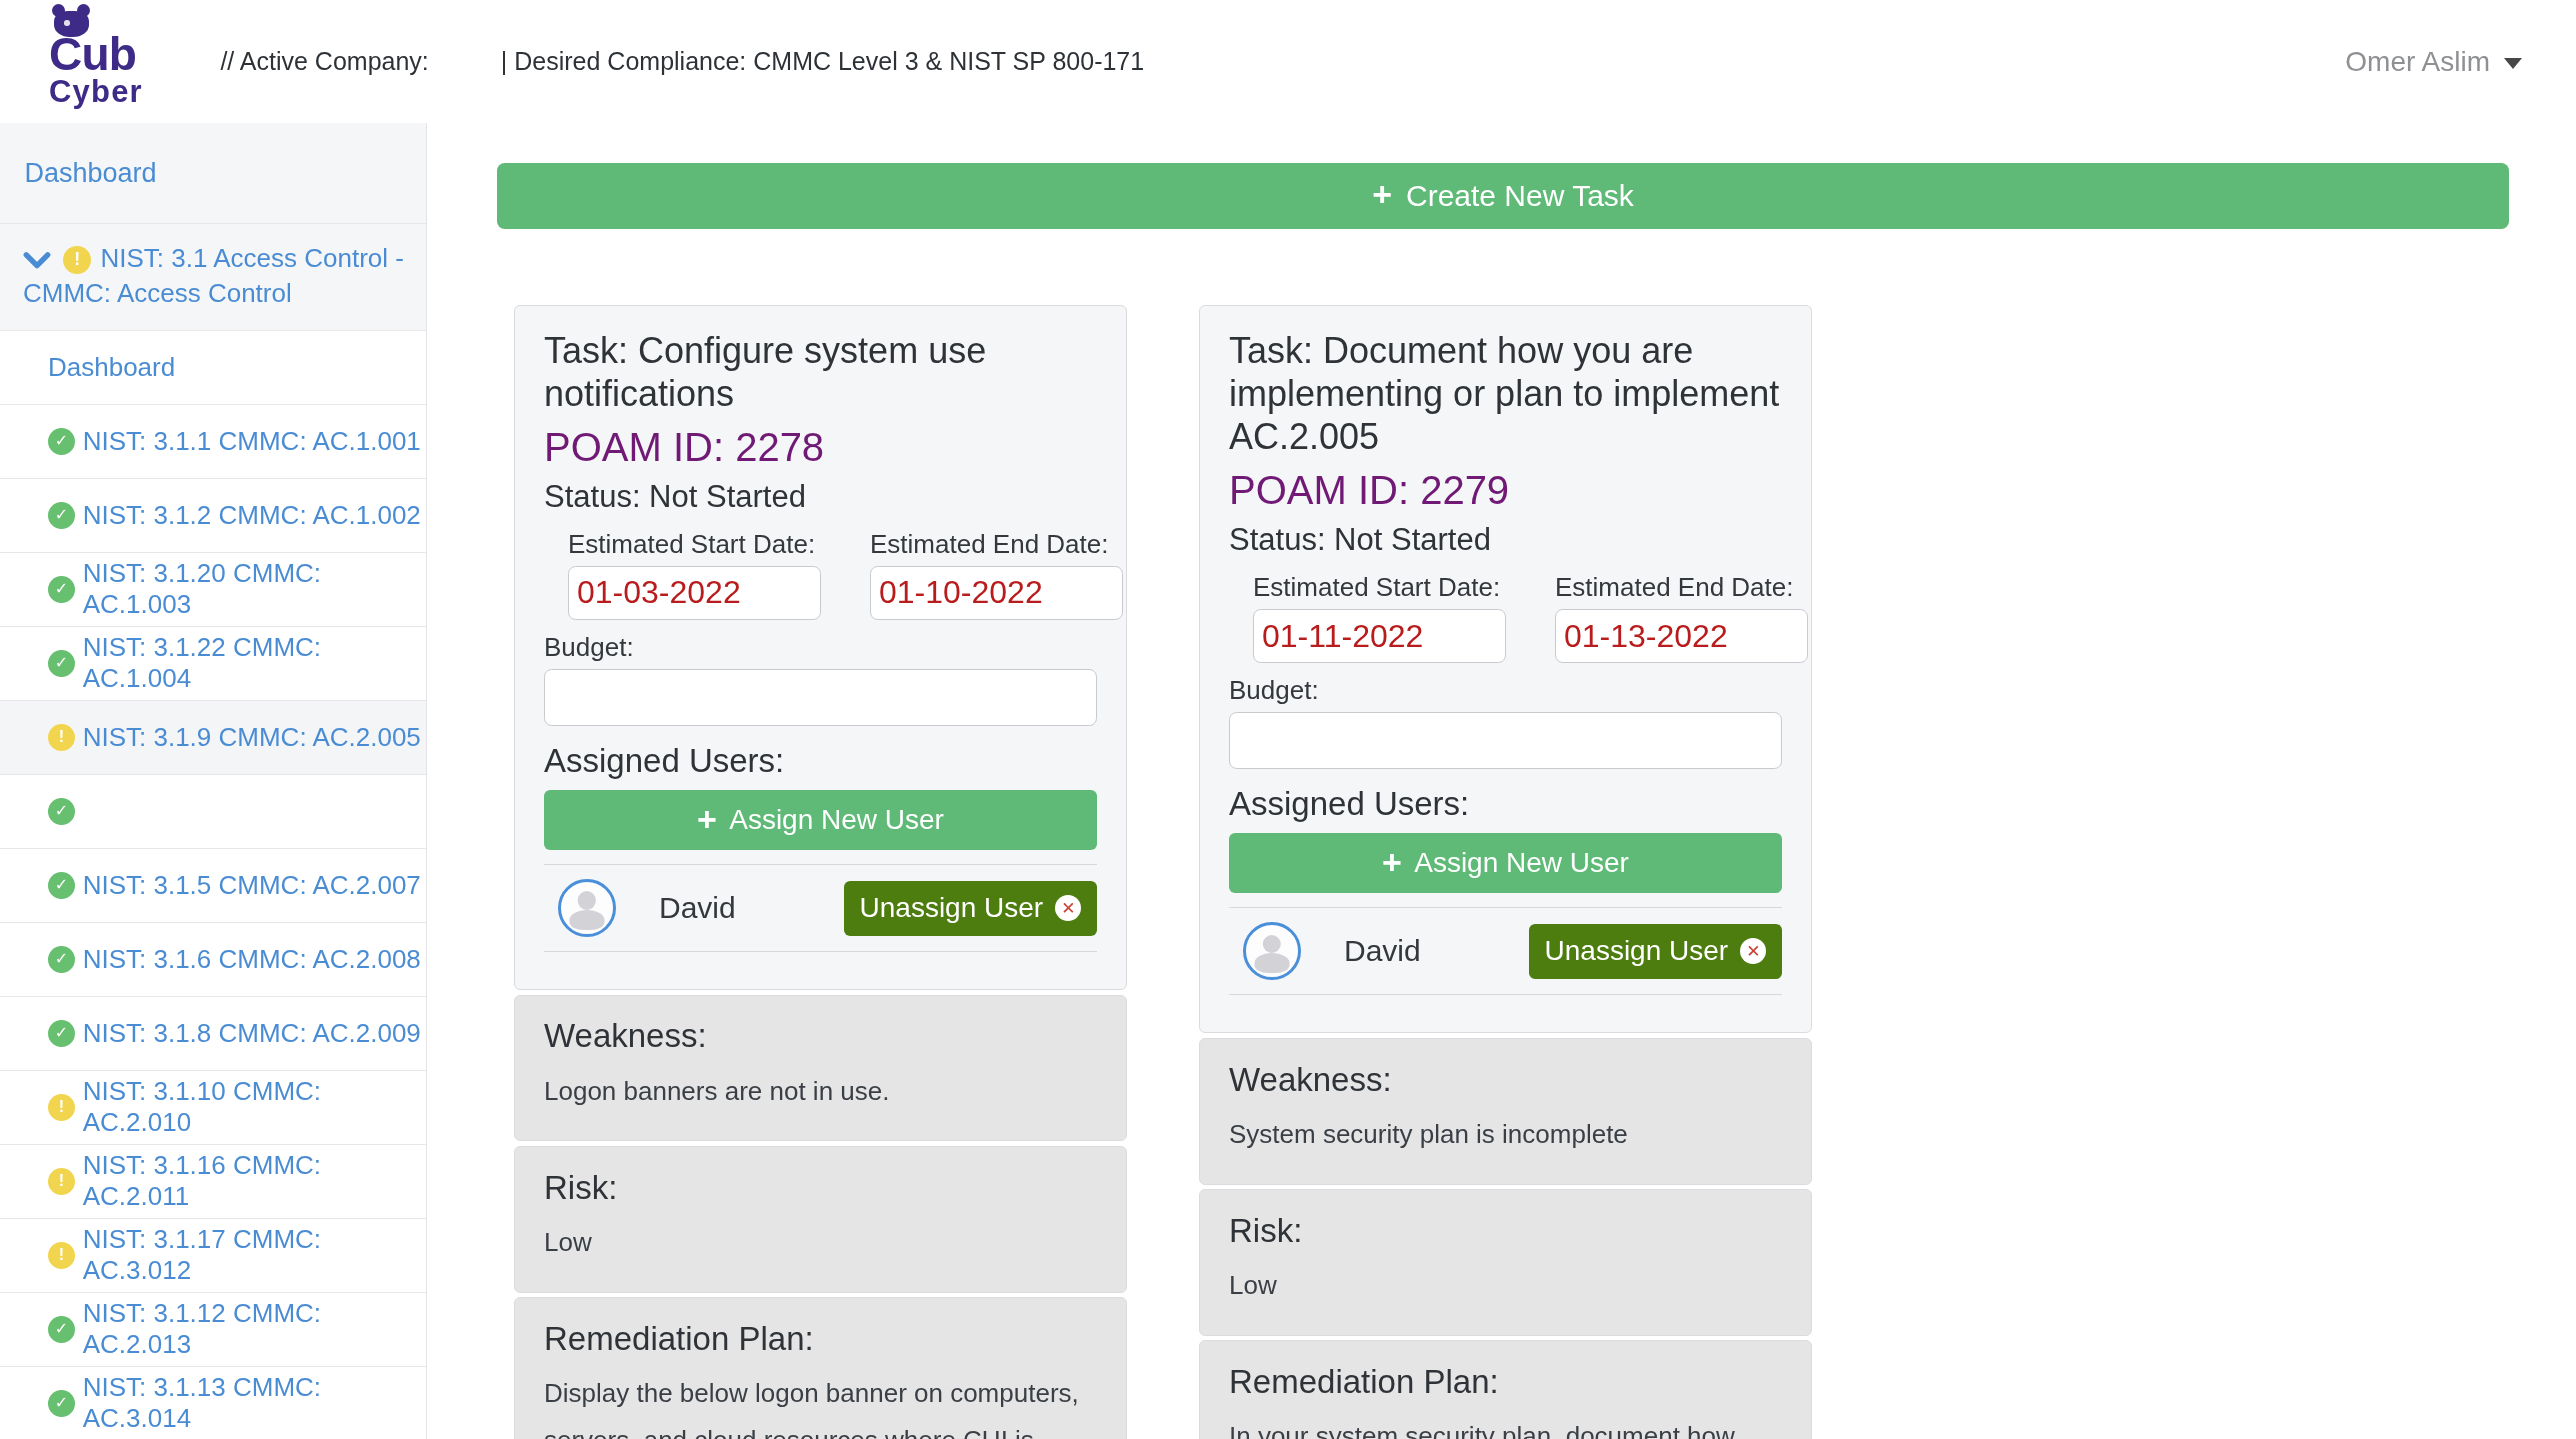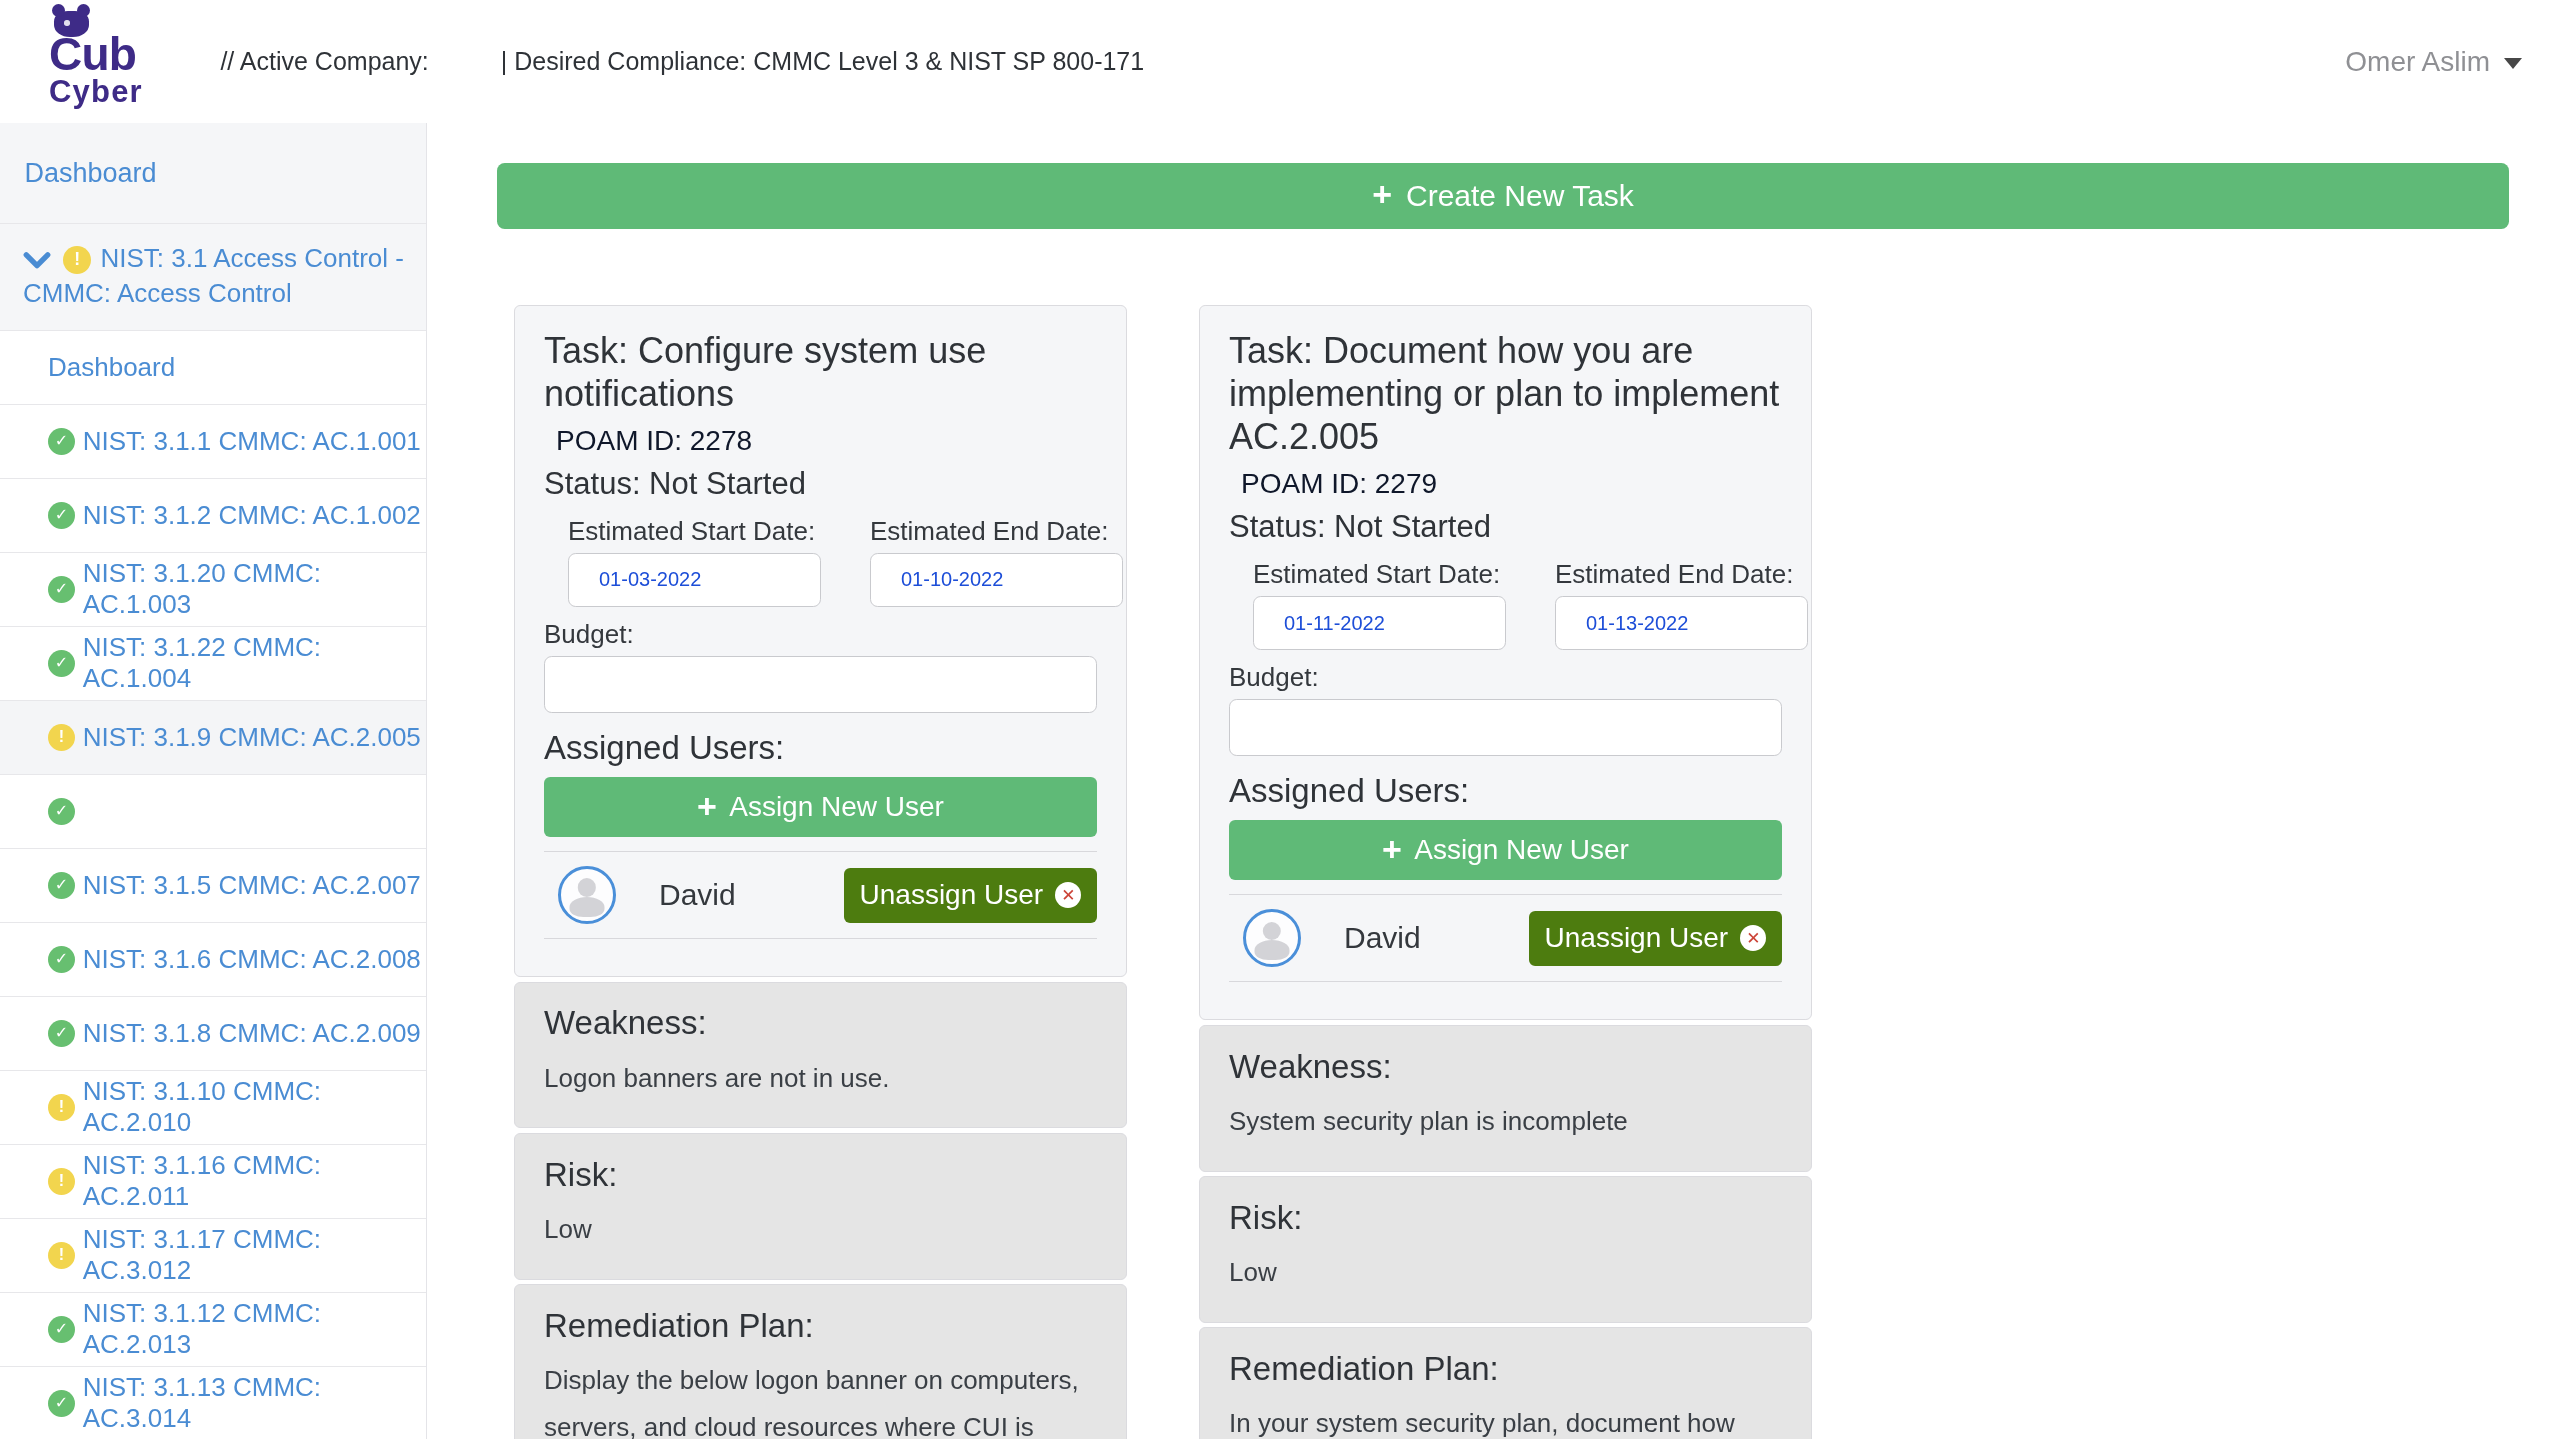--- a/index.html
+++ b/index.html
@@ -47,27 +47,27 @@
   .create-btn { display:flex; align-items:center; justify-content:center; gap:14px;
     margin:40px 67px 0 70px; width:2012px; height:66px; background:#5fba77; border:none;
     border-radius:7.7px; color:#fff; font-size:30px; font-family:inherit; cursor:pointer; }
   .plus-ico { font-weight:900; font-size:34px; line-height:1; margin-top:-3.1px; }
   .cards { display:flex; gap:72px; margin:76px 0 0 87px; align-items:flex-start; }
   .card-col { width:613px; flex:none; }
   .box { border:0.8px solid #dbdbdf; border-radius:6.1px; background:#e5e5e5; margin-bottom:4.6px; }
   .box.top { background:#f5f6f8; padding:23px 29px; }
   .box.sec { padding:21.5px 29px 26px; }
   .task-title { font-size:36px; font-weight:500; color:#2f3338; line-height:1.2; margin-bottom:9.2px; }
-  .poam { font-size:28px; color:#0f172a; margin-bottom:9.2px;margin-left:12px; }
+  .poam { font-size:40px; color:#701a75; margin-bottom:9.2px; }
   .status { font-size:31px; color:#2f3338; margin-bottom:14px; }
   .dates { display:flex; gap:49px;margin-left:24px; }
   .field { width:253px; flex:none; }
   .f-label { font-size:26px; color:#34383d; margin-bottom:6.1px; }
   .txt-in { width:100%; height:54px; border:0.8px solid #c9cace; border-radius:7.7px; background:#fff;
-    font-size:20px; color:#1d4ed8; padding-left:30px; font-family:inherit; }
+    font-size:32px; color:#b91c1c; padding-left:8px; font-family:inherit; }
   .budget-wrap { margin-top:12.3px; }
   .budget-in { height:57px; }
   .assigned-h { font-size:33px; font-weight:500; color:#2f3338; margin:15.3px 0 10.7px; }
   .assign-btn { width:100%; height:60px; background:#5fba77; border:none; border-radius:6.1px;
     color:#fff; font-size:28px; font-family:inherit; display:flex; align-items:center; justify-content:center; gap:12.3px; cursor:pointer; }
   .hr { border:none; border-top:0.8px solid #d8d8dc; margin:14px 0; height:0; }
   .user-row { display:flex; align-items:center; }
   .avatar { width:58px; height:58px; border:3.1px solid #4a8fd9; border-radius:50%; background:#fdfdfe;
     position:relative; overflow:hidden; margin-left:14px; flex:none; }
   .av-head { position:absolute; top:9.2px; left:50%; transform:translateX(-50%); width:18.4px; height:18.4px; background:#d3d3d7; border-radius:50%; }

